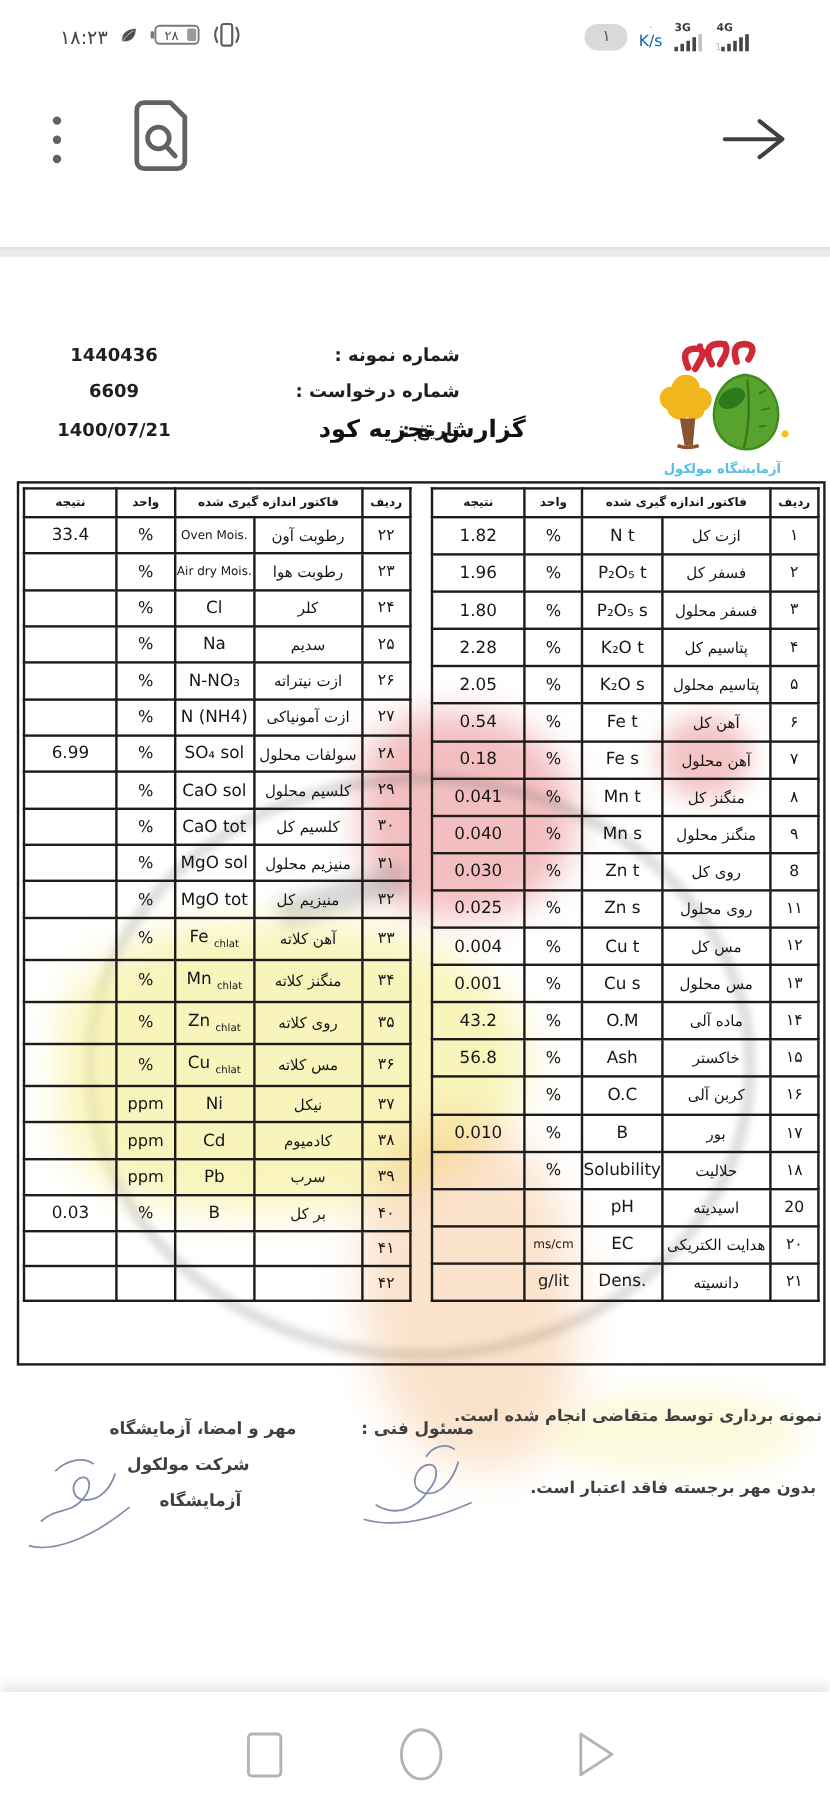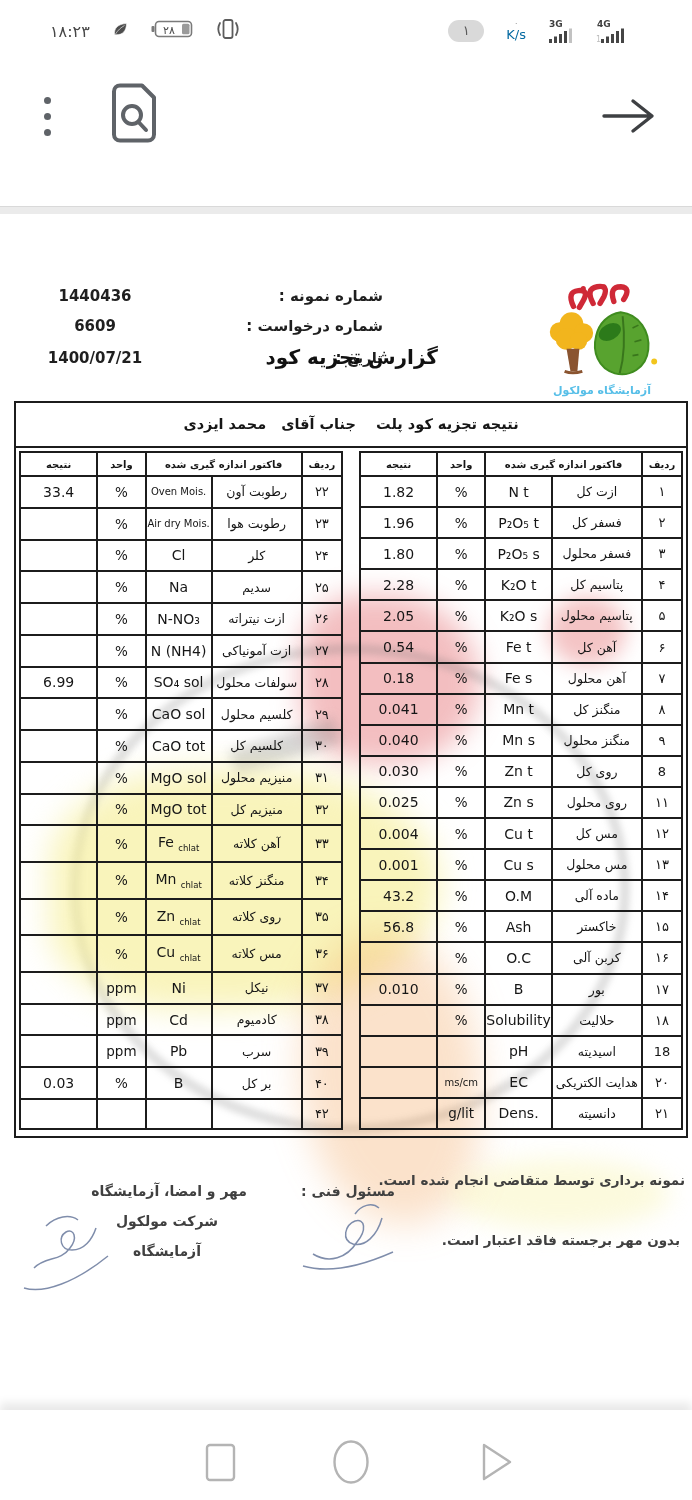--- a/index.html
+++ b/index.html
@@ -5,21 +5,21 @@
   html,body{margin:0;padding:0;}
   body{
     width:692px;height:1500px;position:relative;overflow:hidden;
     background:#ffffff;font-family:"DejaVu Sans",sans-serif;
     -webkit-font-smoothing:antialiased;
   }
   
   .statusbar{position:absolute;top:0;left:0;right:0;height:56px;
     display:flex;justify-content:space-between;align-items:center;box-sizing:border-box;
     padding:6px 66px 0 50px;color:#4a4a4a;}
-  .sb-left,.sb-right{display:flex;align-items:center;gap:22px;}
+  .sb-left,.sb-right{display:flex;align-items:center;gap:9px;}
   .sb-time{font-size:16px;color:#474747;letter-spacing:.5px;}
   .sb-pill{background:#d9d9d9;border-radius:12px;min-width:36px;height:22px;line-height:22px;
     text-align:center;font-size:13px;color:#5a5a5a;}
   .sb-speed{display:flex;flex-direction:column;align-items:center;line-height:10px;}
   .sb-speed .dots{font-size:9px;color:#9a9a9a;height:8px;}
   .sb-speed .kps{font-size:13px;color:#0369a1;}
   .sig{display:flex;flex-direction:column;align-items:flex-start;line-height:8px;}
   .sig .nettype{font-size:9px;font-weight:bold;color:#3e3e3e;margin-left:1px;text-align:center;}
   .sig svg{display:block;}
   
@@ -78,21 +78,21 @@
   .c-unit{font-size:13.5px;direction:ltr;}
   .c-res{font-size:14px;direction:ltr;}
   td.small{font-size:10px;}
   
   .doc-footer{position:absolute;left:0;top:952px;right:0;height:200px;z-index:2;color:#404040;}
   .f-note{position:absolute;right:7px;direction:rtl;font-size:13.5px;font-weight:bold;white-space:nowrap;}
   .f-note2{top:38px;right:12px;margin-top:28px;}
   .f-tech{position:absolute;left:315px;top:17px;width:80px;direction:rtl;font-size:14px;font-weight:bold;white-space:nowrap;}
   .f-stamp{position:absolute;left:105px;top:17px;width:142px;direction:rtl;text-align:center;
     font-size:14px;font-weight:bold;white-space:nowrap;}
-  .f-company{position:absolute;left:118px;top:47px;width:100px;direction:rtl;text-align:center;
+  .f-company{position:absolute;left:108px;top:47px;width:100px;direction:rtl;text-align:center;
     font-size:14px;font-weight:bold;white-space:nowrap;}
   .f-lab{position:absolute;left:122px;top:77px;width:90px;direction:rtl;text-align:center;
     font-size:14px;font-weight:bold;white-space:nowrap;}
   .sig-mid{position:absolute;left:295px;top:28px;}
   .sig-left{position:absolute;left:18px;top:38px;}
   
   .navbar{position:absolute;top:1410px;left:0;right:0;height:90px;background:#fff;
     box-shadow:0 -7px 9px rgba(0,0,0,.09);}
   .nav-btn{position:absolute;cursor:pointer;}
   .nav-recents{left:205px;top:33px;}
@@ -213,21 +213,20 @@
     <div class="info-label" style="top:73px">شماره نمونه :</div>
     <div class="info-value" style="top:73px">1440436</div>
     <div class="info-label" style="top:103px">شماره درخواست :</div>
     <div class="info-value" style="top:103px">6609</div>
     <div class="info-label" style="top:135px">تاریخ :</div>
     <div class="info-value" style="top:135px">1400/07/21</div>
     <div class="doc-title">گزارش تجزیه کود</div>
   </div>
 
   <div class="an-outer">
-    <div class="an-title">نتیجه تجزیه کود پلت    جناب آقای   محمد ایزدی</div>
     <div class="an-tables">
       <table class="an-t">
         <colgroup>
             <col style="width:12.5%">
             <col style="width:28%">
             <col style="width:20.5%">
             <col style="width:15%">
             <col style="width:24%">
           </colgroup>
         <thead>
@@ -359,21 +358,21 @@
               <td class="c-res">0.010</td>
             </tr>
             <tr>
               <td class="c-no">۱۸</td>
               <td class="c-name">حلالیت</td>
               <td class="c-sym">Solubility</td>
               <td class="c-unit">%</td>
               <td class="c-res"></td>
             </tr>
             <tr>
-              <td class="c-no">18</td>
+              <td class="c-no">20</td>
               <td class="c-name">اسیدیته</td>
               <td class="c-sym">pH</td>
               <td class="c-unit"></td>
               <td class="c-res"></td>
             </tr>
             <tr>
               <td class="c-no">۲۰</td>
               <td class="c-name">هدایت الکتریکی</td>
               <td class="c-sym">EC</td>
               <td class="c-unit small">ms/cm</td>
@@ -532,20 +531,27 @@
               <td class="c-res"></td>
             </tr>
             <tr>
               <td class="c-no">۴۰</td>
               <td class="c-name">بر کل</td>
               <td class="c-sym">B</td>
               <td class="c-unit">%</td>
               <td class="c-res">0.03</td>
             </tr>
             <tr>
+              <td class="c-no">۴۱</td>
+              <td class="c-name"></td>
+              <td class="c-sym"></td>
+              <td class="c-unit"></td>
+              <td class="c-res"></td>
+            </tr>
+            <tr>
               <td class="c-no">۴۲</td>
               <td class="c-name"></td>
               <td class="c-sym"></td>
               <td class="c-unit"></td>
               <td class="c-res"></td>
             </tr>
           </tbody>
       </table>
     </div>
   </div>

